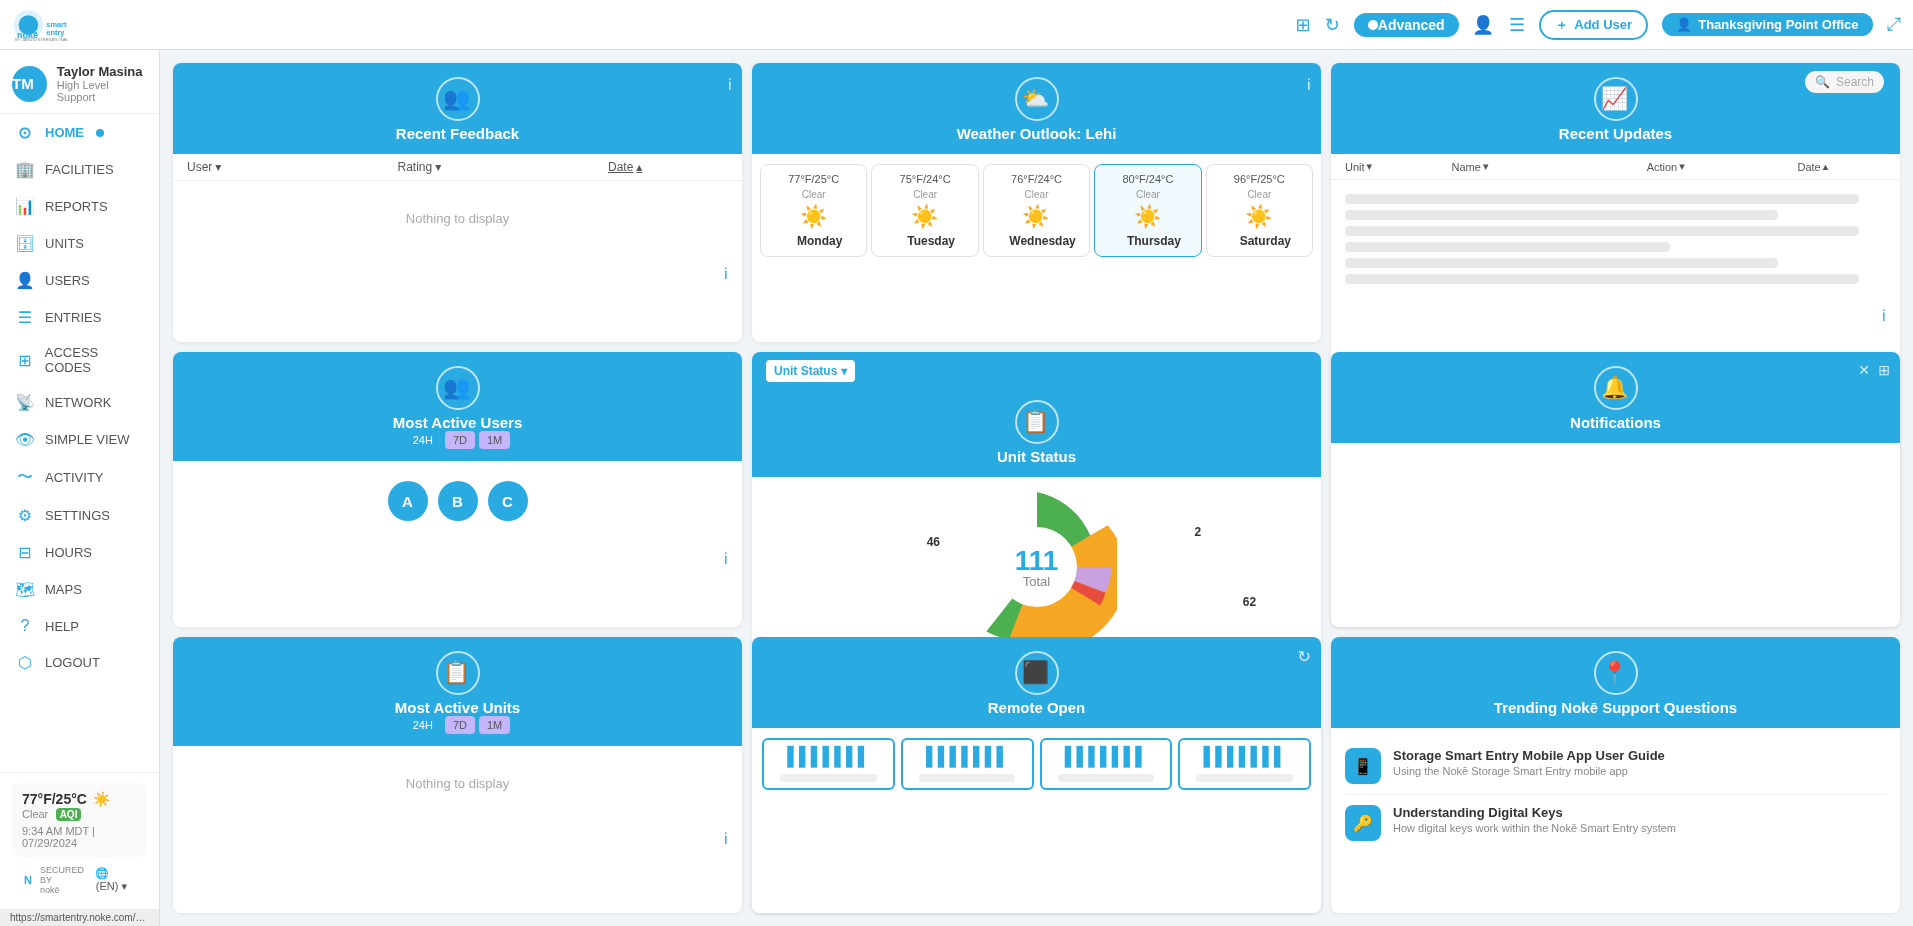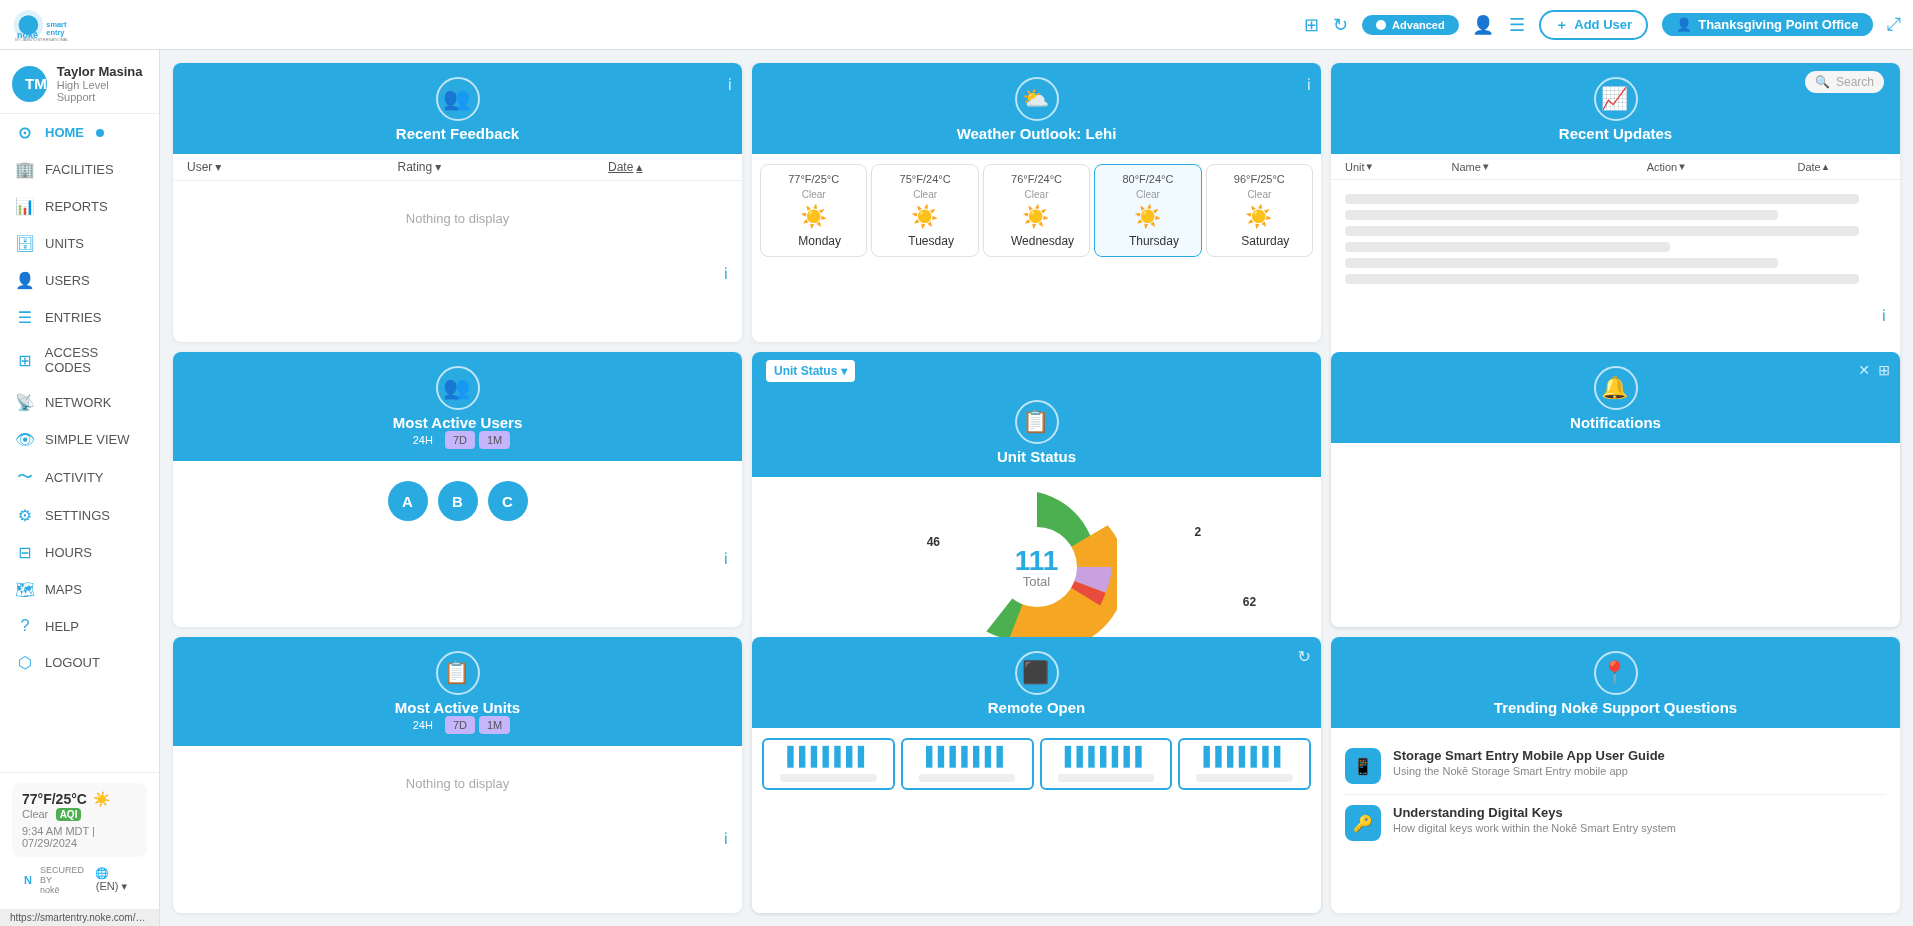--- a/index.html
+++ b/index.html
@@ -18,22 +18,22 @@
       top: 0; left: 0; right: 0;
       z-index: 100;
     }
     .topbar-logo { display: flex; align-items: center; gap: 6px; }
     .topbar-logo svg { width: 90px; height: 36px; }
     .topbar-spacer { flex: 1; }
     .topbar-icons { display: flex; align-items: center; gap: 14px; }
     .topbar-icon { color: #29abe2; cursor: pointer; font-size: 18px; }
     .topbar-advanced {
       background: #29abe2; color: #fff; border-radius: 20px;
-      padding: 4px 14px; font-size: 11px; font-weight: 600;
-      display: flex; align-items: center; gap: 6px; cursor: pointer;
+      padding: 4px 14px; font-size: 14px; font-weight: 600;
+      display: flex; align-items: center; cursor: pointer;
     }
     .topbar-advanced .dot { width: 10px; height: 10px; border-radius: 50%; background: #fff; }
     .topbar-add-user {
       border: 2px solid #29abe2; color: #29abe2; border-radius: 20px;
       padding: 4px 14px; font-size: 13px; font-weight: 600;
       display: flex; align-items: center; gap: 6px; cursor: pointer; background: #fff;
     }
     .topbar-location {
       background: #29abe2; color: #fff; border-radius: 20px;
       padding: 4px 14px; font-size: 13px; font-weight: 600;
@@ -53,21 +53,21 @@
       overflow-y: auto;
     }
     .sidebar-user {
       padding: 14px 12px 10px;
       display: flex; align-items: center; gap: 10px;
       border-bottom: 1px solid #eee;
     }
     .sidebar-avatar {
       width: 36px; height: 36px; border-radius: 50%;
       background: #29abe2;
-      display: flex; align-items: center; justify-content: flex-end;
+      display: flex; align-items: center; justify-content: flex-start;
       color: #fff; font-weight: 700; font-size: 15px;
     }
     .sidebar-user-info .name { font-weight: 700; font-size: 13px; color: #333; }
     .sidebar-user-info .role { font-size: 11px; color: #888; }
     .sidebar-nav { flex: 1; }
     .sidebar-item {
       display: flex; align-items: center; gap: 10px;
       padding: 9px 12px;
       cursor: pointer;
       color: #555;
@@ -176,21 +176,21 @@
       flex: 1;
       border: 1px solid #e0e0e0;
       border-radius: 8px;
       padding: 8px 6px;
       text-align: center;
       display: flex; flex-direction: column; align-items: center; gap: 4px;
     }
     .weather-day .temp { font-size: 11px; color: #555; }
     .weather-day .condition { font-size: 10px; color: #999; }
     .weather-day .sun { font-size: 22px; color: #f5c518; }
-    .weather-day .day-name { font-size: 12px; font-weight: 400; color: #333; padding-left: 12px; }
+    .weather-day .day-name { font-size: 12px; font-weight: 700; color: #333; padding-left: 12px; }
     .weather-day.highlighted { border-color: #29abe2; background: #f0faff; }
 
     
     .updates-header {
       display: flex; align-items: center;
       padding: 6px 14px;
       border-bottom: 1px solid #eee;
       gap: 18px;
     }
     .updates-col { font-size: 11px; color: #555; cursor: pointer; display: flex; align-items: center; gap: 2px; }

